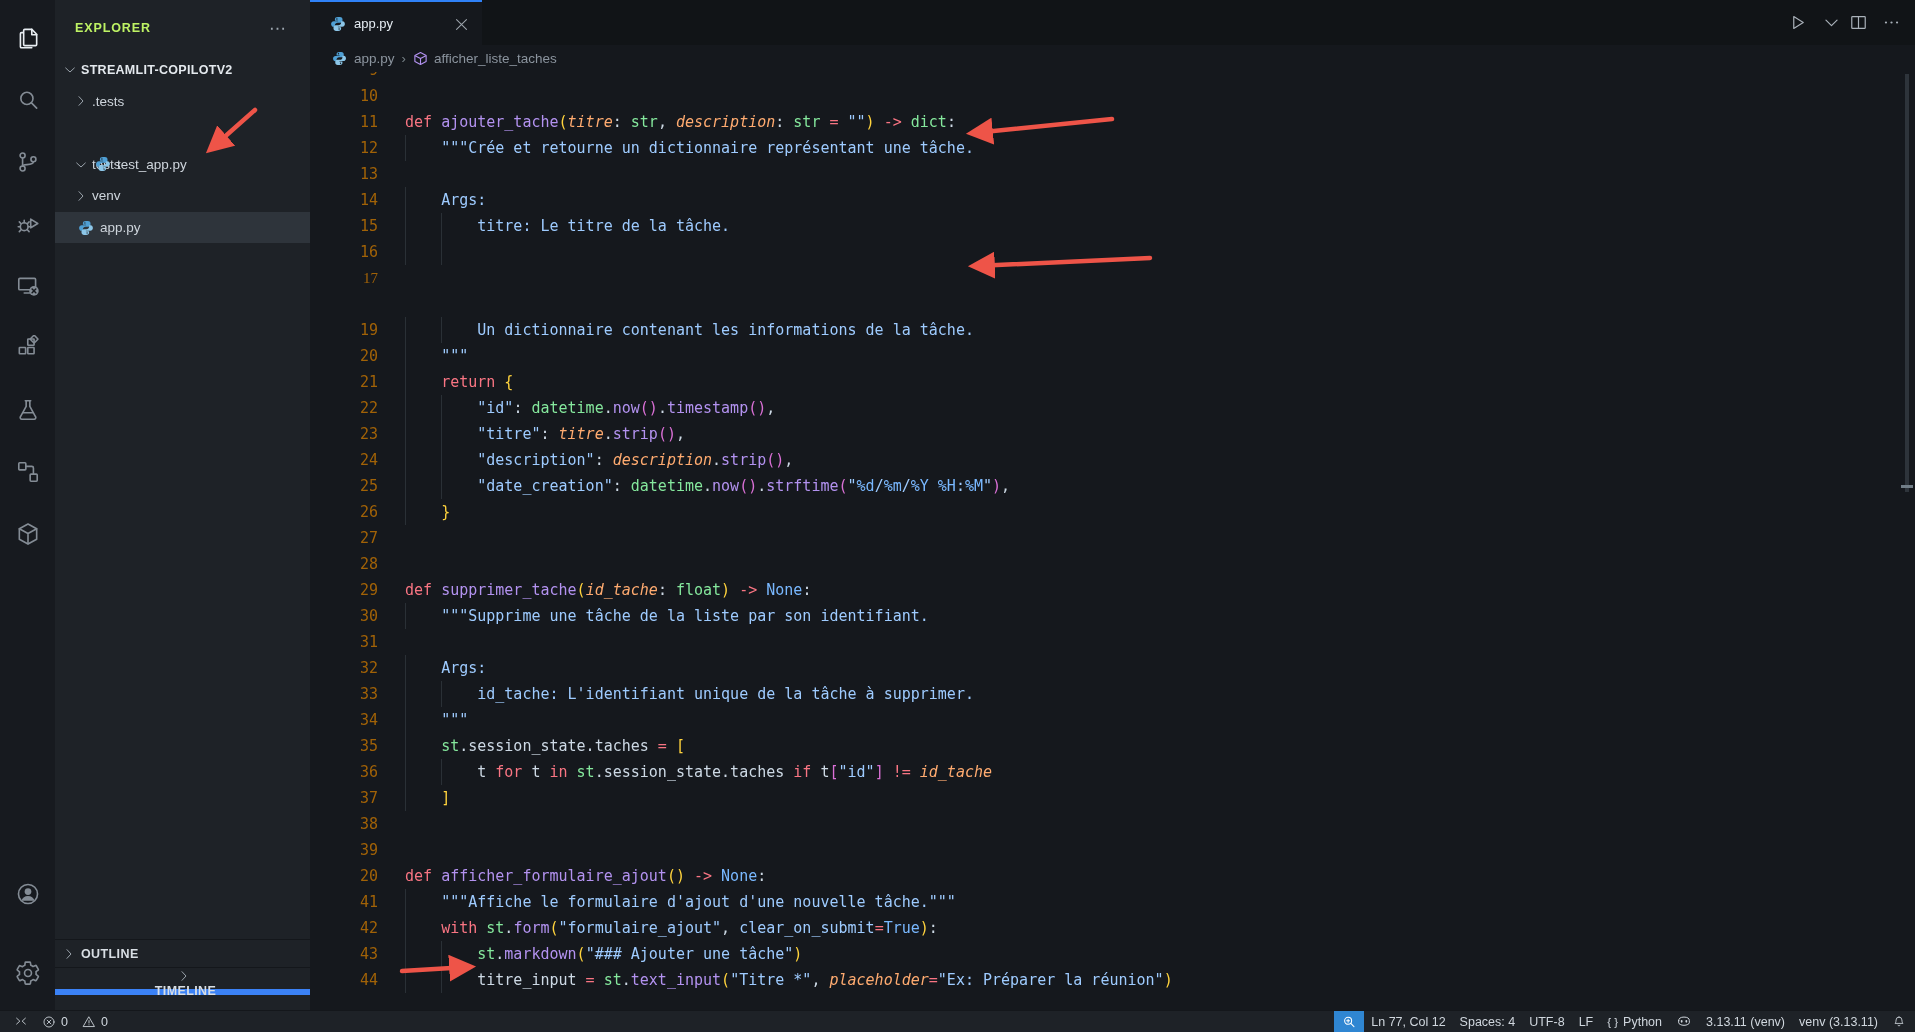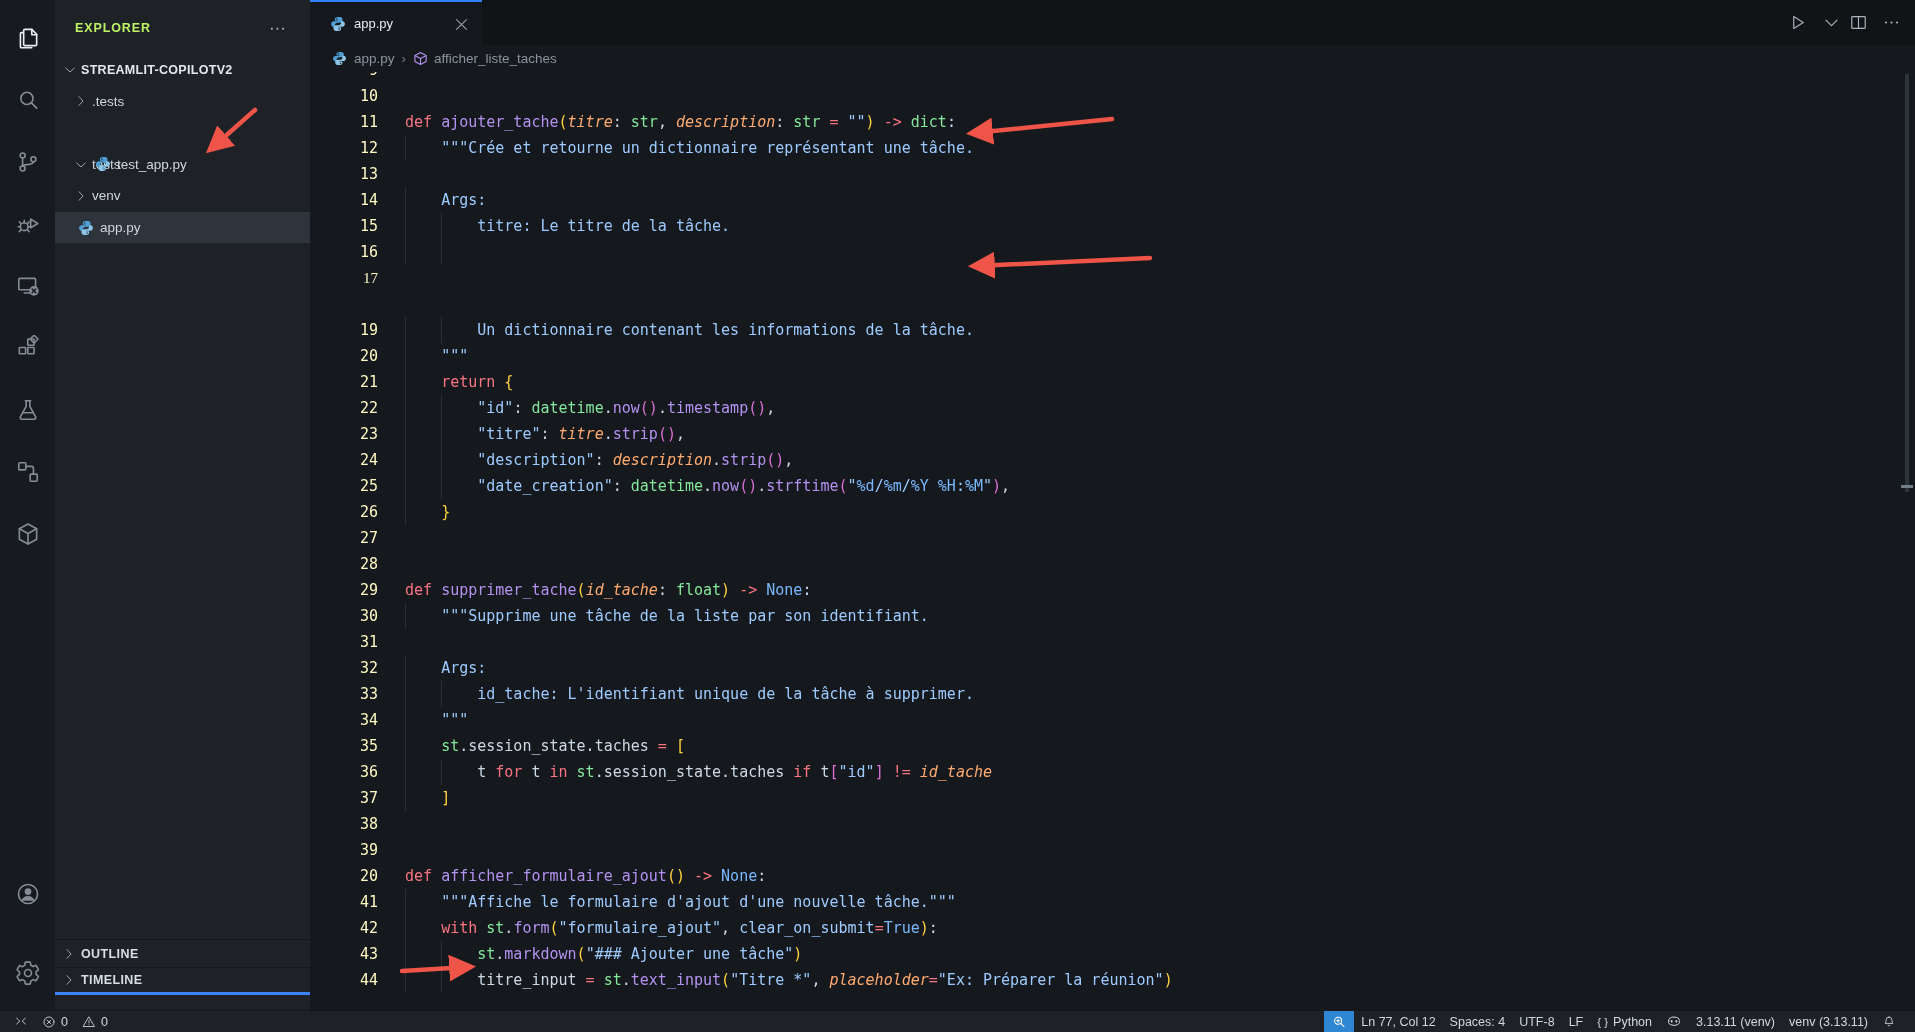--- a/index.html
+++ b/index.html
@@ -24,21 +24,21 @@
   .trow { position:absolute; left:0; width:100%; height:31px; display:flex; align-items:center;
           color:#ced5dc; font-size:13.5px; cursor:pointer; }
   .trow.selected { background:#2e343b; }
   .trow .chev { width:16px; height:16px; color:#9aa3ab; flex:0 0 16px; margin-right:3px; }
   .trow .chev svg { width:16px; height:16px; }
   .trow .ficon { width:16px; height:16px; flex:0 0 16px; margin-right:6px; }
   .trow.ws .tlabel { font-weight:700; font-size:12.5px; color:#e4e9ee; letter-spacing:.3px; }
   #sidebar-sections { position:absolute; left:0; top:939px; width:100%; }
   .srow { position:relative; width:100%; height:28px; border-top:1px solid #14171b; display:flex;
           align-items:center; padding-left:6px; color:#d8dee4; cursor:pointer; }
-  .srow:last-child { border-bottom:3px solid #3b82f6; }
+  .srow:last-child { border-bottom:6px solid #3b82f6;flex-direction:column; }
   .srow .chev { width:16px; height:16px; color:#9aa3ab; margin-right:4px; }
   .srow .chev svg { width:16px; height:16px; }
   .srow .slabel { font-weight:700; font-size:12.5px; letter-spacing:.4px; }
 
   
   #tabstrip { position:absolute; left:310px; top:0; right:0; height:45px; background:#111417; }
   #tab-app { position:absolute; left:0; top:0; width:172px; height:45px; background:#15181d;
              border-top:2px solid #2f81f7; display:flex; align-items:center; padding-left:20px;
              cursor:pointer; }
   #tab-app .ficon { width:16px; height:16px; margin-right:8px; }
@@ -56,37 +56,37 @@
                  display:flex; align-items:center; padding-left:22px; color:#8b949e; font-size:13.5px; }
   #breadcrumbs .ficon { width:15px; height:15px; margin-right:7px; }
   .bc-sep { margin:0 7px; font-size:13px; color:#768086; }
   #bc-symbol-icon { width:15px; height:15px; margin-right:6px; }
   .bc-item { cursor:pointer; }
 
   
   #editor { position:absolute; left:310px; top:72px; right:0; bottom:22px; background:#15181d;
             overflow:hidden; font-family:"DejaVu Sans Mono", monospace; font-size:15px; }
   .line { position:absolute; left:0; right:0; height:26px; line-height:26px; }
-  .ln { position:absolute; left:0; top:0; width:68px; text-align:right; color:#fef9c3; }
+  .ln { position:absolute; left:0; top:0; width:68px; text-align:right; color:#a16207; }
   .codetxt { position:absolute; left:95px; top:0; right:0; white-space:pre; color:#cdd9e5; }
   .guide { position:absolute; top:0; bottom:0; width:1px; border-left:1px solid #2a3036; }
   .tk-kw { color:var(--c-kw); } .tk-fn { color:var(--c-fn); } .tk-pm { color:var(--c-pm);font-style:italic; }
   .tk-st { color:var(--c-st); } .tk-cn { color:var(--c-cn); } .tk-ty { color:var(--c-ty); }
   .tk-b1 { color:var(--c-b1); } .tk-b2 { color:var(--c-b2); } .tk-pl { color:var(--c-pl); }
   #scrollbar-thumb { position:absolute; right:6px; top:2px; width:4px; height:418px; background:#2e343b; }
   #overview-cursor-mark { position:absolute; right:2px; top:413px; width:12px; height:3px; background:#717d87; }
 
   
   #statusbar { position:absolute; left:0; bottom:0; width:100%; height:22px; background:#1e2227;
                border-top:1px solid #14171b; display:flex; align-items:center; color:#d0d7de;
                font-size:12.5px; }
   .sb-item { display:flex; align-items:center; gap:5px; padding:0 7px; height:22px; cursor:pointer; }
   .sb-item svg { display:block; }
   #sb-left { display:flex; align-items:center; padding-left:7px; }
-  #sb-right { margin-left:auto; display:flex; align-items:center; padding-right:12px; }
+  #sb-right { margin-left:auto; display:flex; align-items:center; padding-right:2px; }
   .sb-accent { background:#2f86d2; color:#ffffff; padding:0 8px; }
   .sb-icon14 { width:14px; height:14px; color:#cfd6dc; }
   .sb-icon16 { width:16px; height:16px; color:#cfd6dc; }
 
   
   #arrows { position:absolute; left:0; top:0; width:1915px; height:1032px; pointer-events:none; }
 </style>
 </head>
 <body>
 <div id="root">

